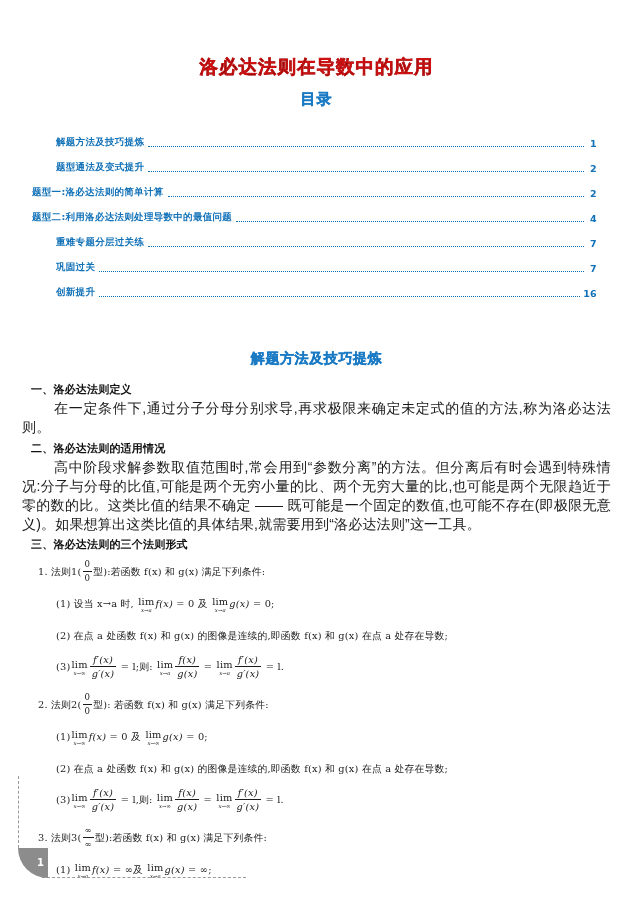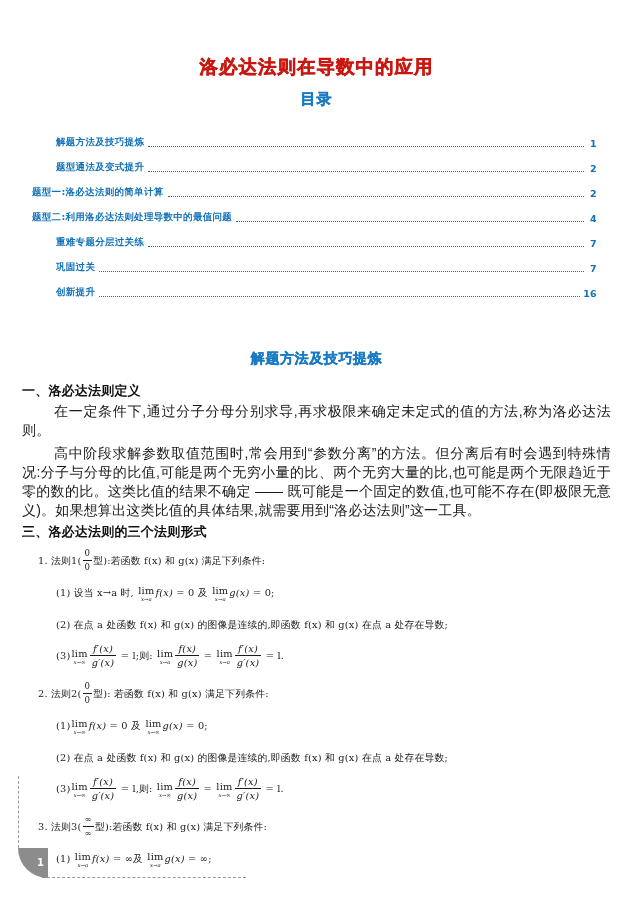--- a/index.html
+++ b/index.html
@@ -19,21 +19,21 @@
   .page {
     position: relative;
     width: 633px;
     height: 900px;
     box-sizing: border-box;
   }
 
   
   .doc-title {
     text-align: center;
-    color: #a16207;
+    color: #000000;
     font-size: 18.5px;
     font-weight: bold;
     letter-spacing: 1px;
     margin: 0;
     padding-top: 54px;
     font-family: "DejaVu Sans", "Liberation Sans", sans-serif;
     -webkit-text-stroke: 0.5px #cc1212;
   }
   .toc-title {
     text-align: center;
@@ -92,25 +92,25 @@
     padding-top: 50px;
     letter-spacing: 0.6px;
     -webkit-text-stroke: 0.35px #1a7ac4;
   }
 
   
   .body-wrap {
     padding: 14px 22px 0 22px;
   }
   .sub-head {
-    font-size: 13px;
+    font-size: 11px;
     font-weight: bold;
     font-family: "DejaVu Sans", "Liberation Sans", sans-serif;
     color: #111;
-    margin: 0 0 2px 0;
+    margin: 0 0 2px 9px;
     letter-spacing: 0.2px;
   }
   .para {
     font-size: 14px;
     line-height: 19px;
     text-align: justify;
     margin: 0 0 3px 0;
     text-indent: 32px;
     font-family: Liberation Sans, sans-serif;
     letter-spacing: 0.2px;
@@ -250,20 +250,21 @@
 
   </div>
 
   <h2 class="section-head">解题方法及技巧提炼</h2>
 
   <div class="body-wrap">
 
     <div class="sub-head">一、洛必达法则定义</div>
     <p class="para tight">在一定条件下,通过分子分母分别求导,再求极限来确定未定式的值的方法,称为洛必达法则。</p>
 
+    <div class="sub-head">二、洛必达法则的适用情况</div>
     <p class="para">高中阶段求解参数取值范围时,常会用到“参数分离”的方法。但分离后有时会遇到特殊情况:分子与分母的比值,可能是两个无穷小量的比、两个无穷大量的比,也可能是两个无限趋近于零的数的比。这类比值的结果不确定 —— 既可能是一个固定的数值,也可能不存在(即极限无意义)。如果想算出这类比值的具体结果,就需要用到“洛必达法则”这一工具。</p>
 
     <div class="sub-head">三、洛必达法则的三个法则形式</div>
 
     <div class="rule-block">
 
       <div class="rule-line lvl0">
         <span class="mn">1.</span>
         <span class="mn">法则1</span><span class="mn">(</span><span class="frac small">
             <span class="num">0</span>

